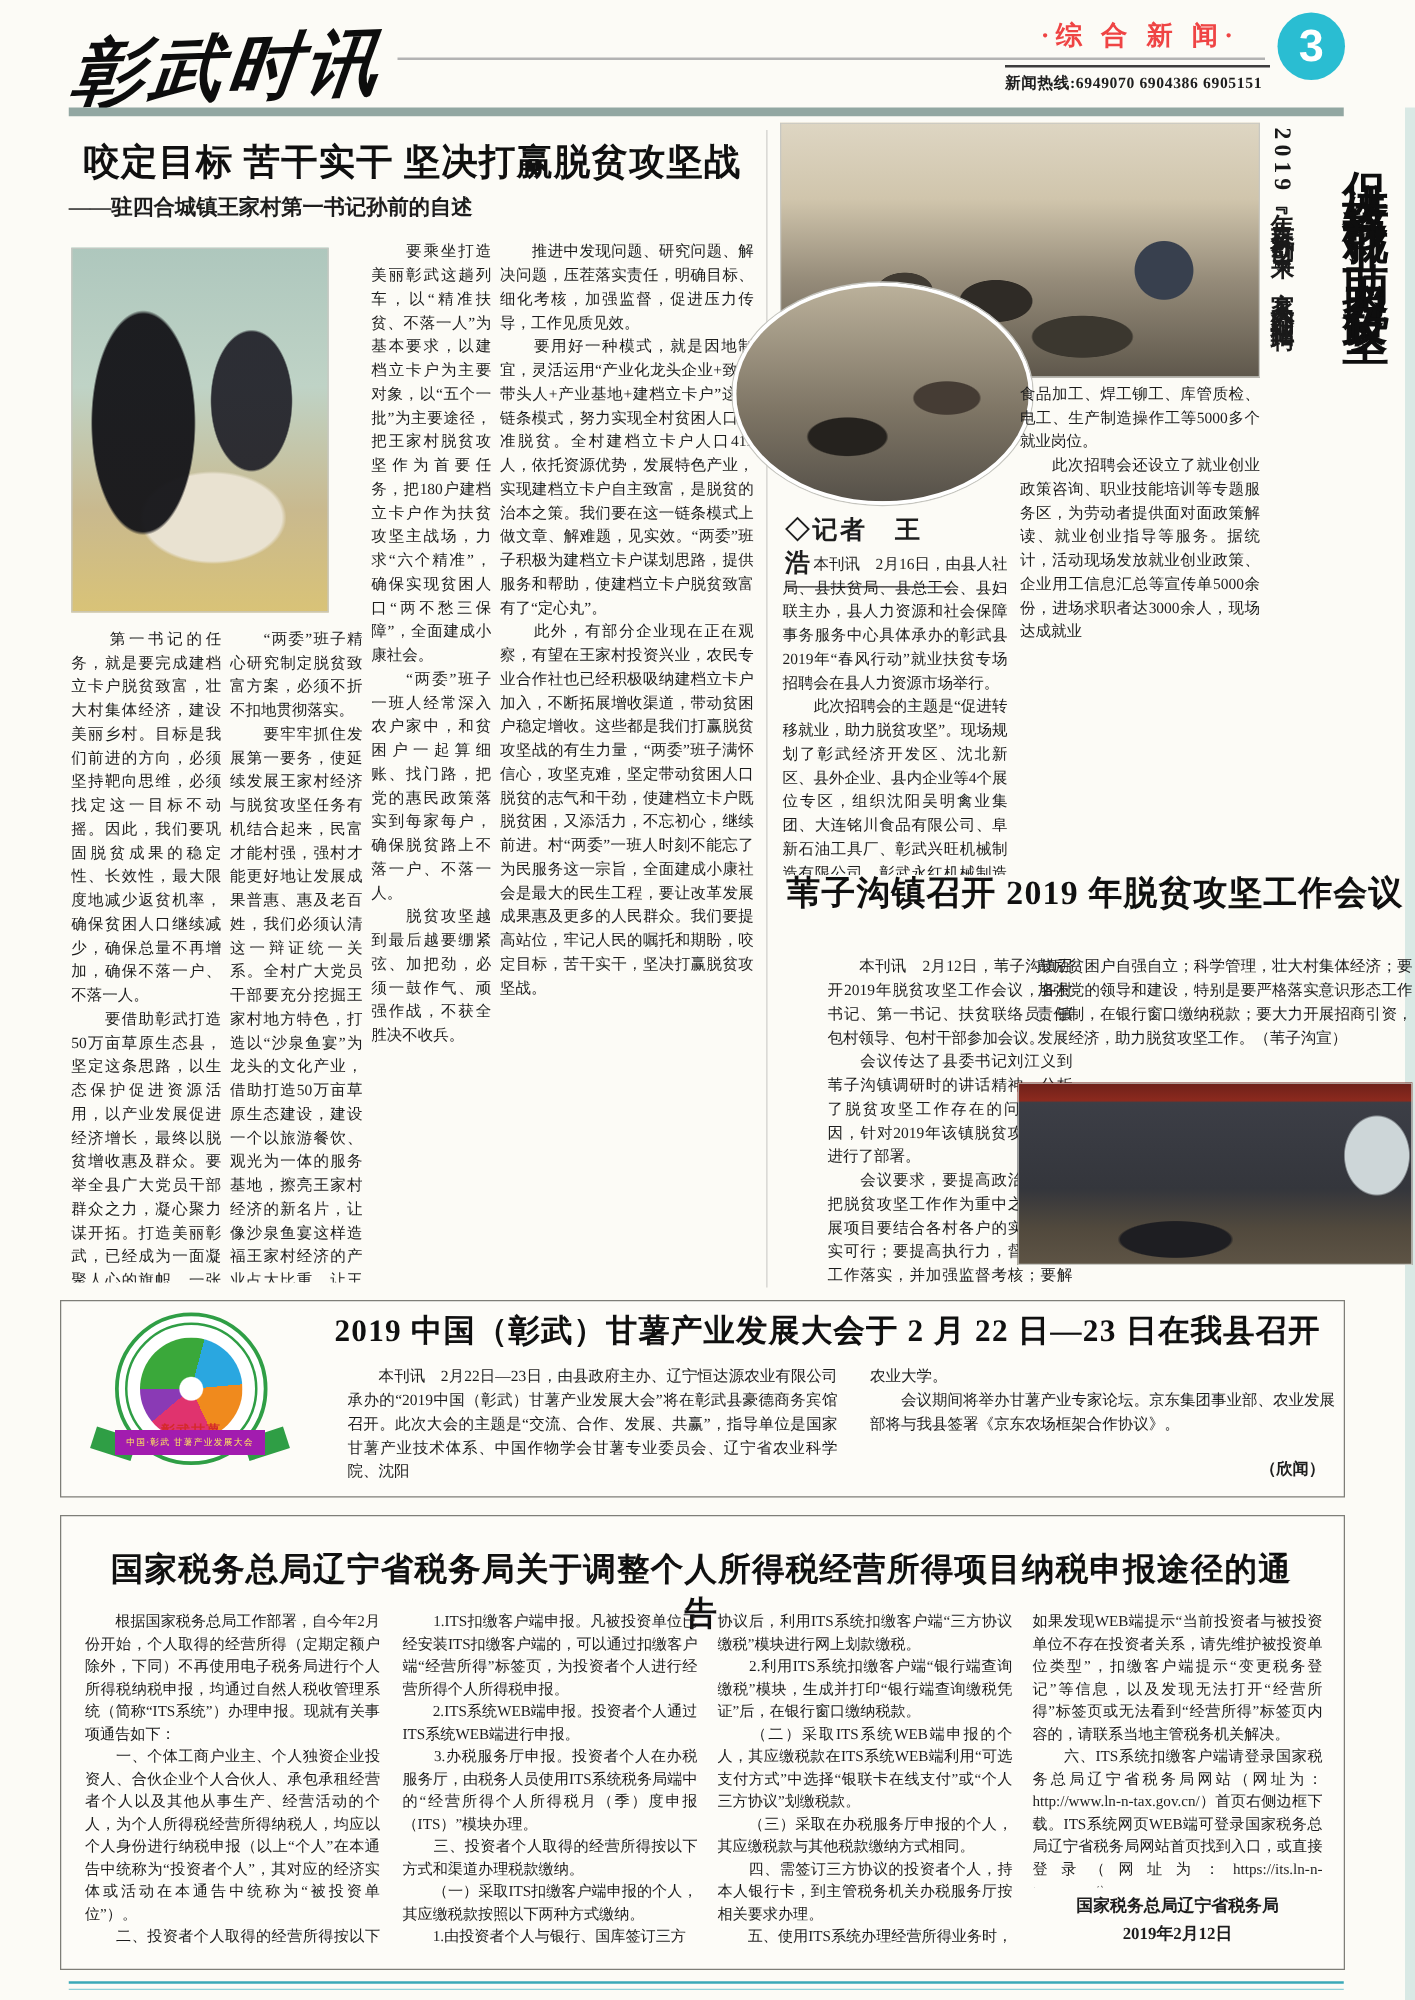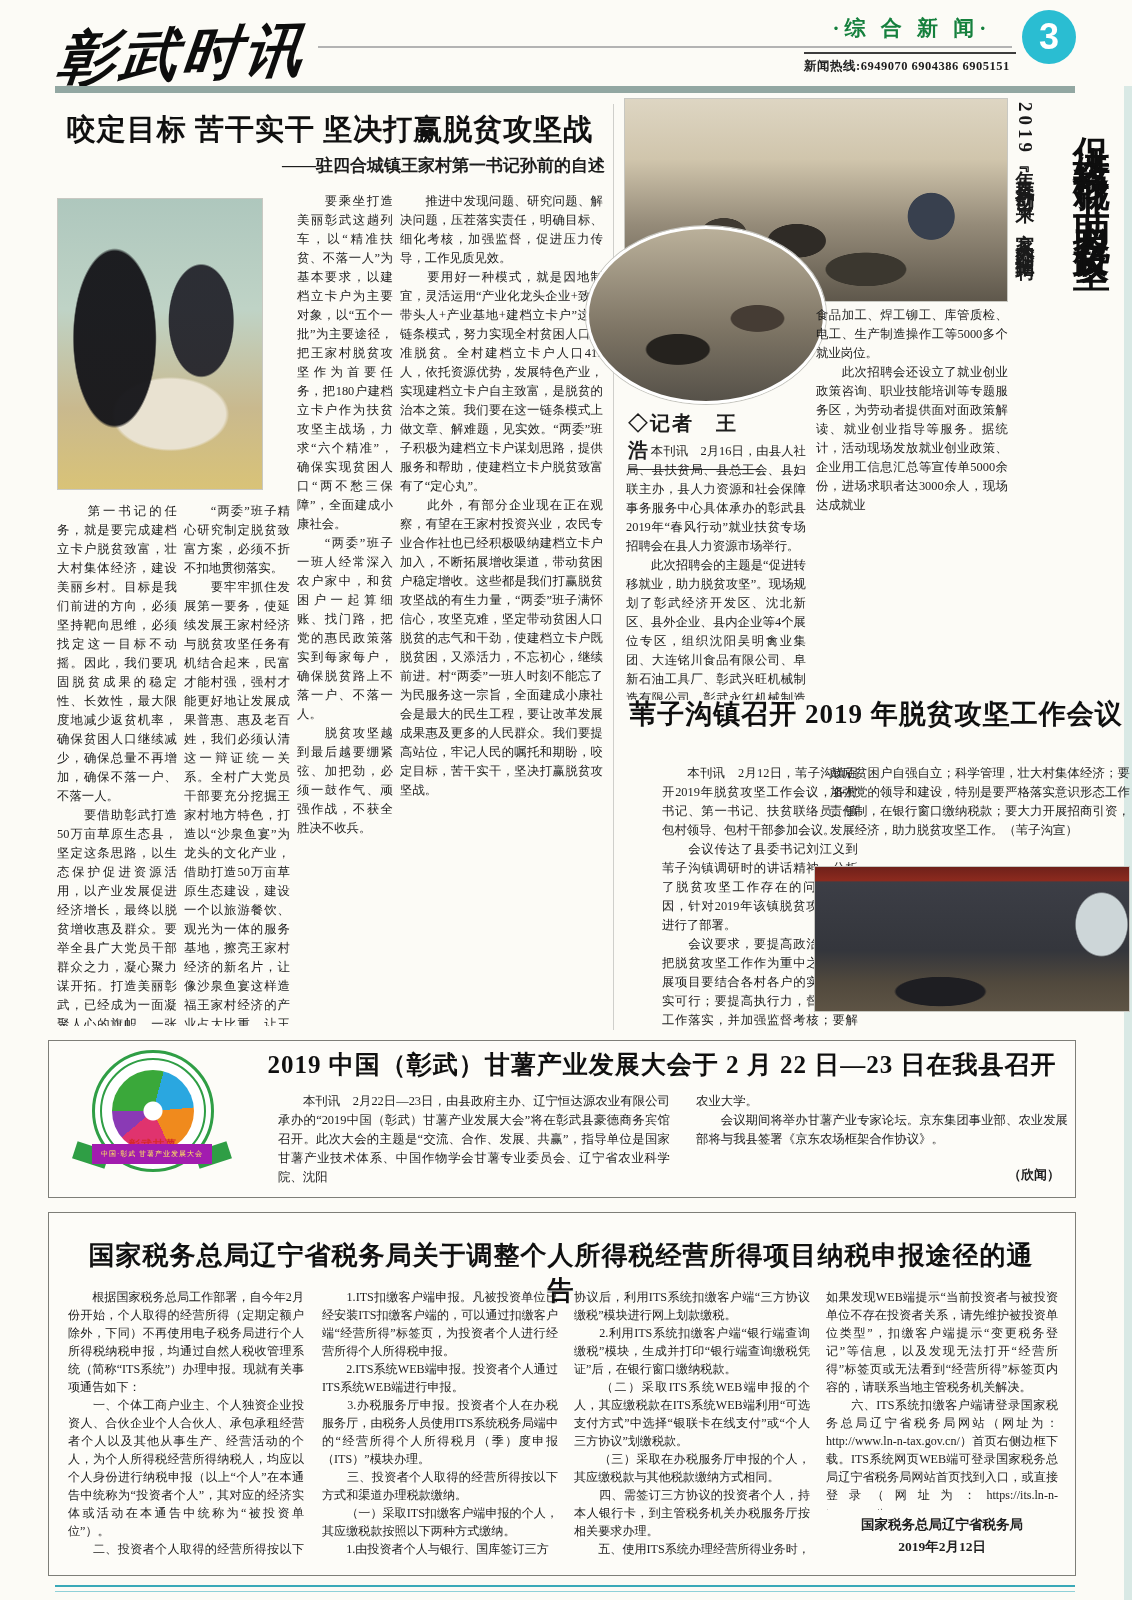--- a/index.html
+++ b/index.html
@@ -2,30 +2,30 @@
 <html><head>
 <meta charset="utf-8">
 <style>
   html,body{margin:0;padding:0;background:#e8e8e4;}
   .page{position:relative;width:1132px;height:1600px;background:#fcfbf6;margin:0 auto;overflow:hidden;
         font-family:"Liberation Serif",serif;color:#1d1d1d;}
   .abs{position:absolute;}
   
   .masthead{font-size:58px;font-weight:bold;font-style:italic;letter-spacing:4px;color:#0d0d0d;
             transform:skewX(-8deg) rotate(-2deg);font-family:"Liberation Serif",serif;}
-  .section-label{font-size:21px;font-weight:bold;color:#15803d;letter-spacing:5px;text-align:center;}
+  .section-label{font-size:21px;font-weight:bold;color:#ef4444;letter-spacing:5px;text-align:center;}
   .hotline{font-size:12.5px;font-weight:bold;border-top:2px solid #3d3d3d;padding-top:4px;letter-spacing:.5px;}
   .pagenum{width:54px;height:54px;border-radius:50%;background:#2abdd2;color:#fff;font-size:36px;font-weight:bold;
            display:flex;align-items:center;justify-content:center;font-family:"Liberation Sans",sans-serif;}
   .rule-thin{background:#b3b3b3;height:2px;}
   .rule-thick{background:#92a7a2;height:7px;}
   
   .headline{font-weight:bold;text-align:center;letter-spacing:1px;color:#101010;}
   .h-lead{font-size:29px;}
-  .h-sub{font-size:17px;font-weight:bold;text-align:right;}
+  .h-sub{font-size:17px;font-weight:bold;text-align:left;}
   .h-mid{font-size:27px;}
   .h-box{font-size:25px;}
   .h-tax{font-size:26px;}
   .body-text{font-size:12.4px;line-height:19px;text-align:justify;white-space:pre-line;overflow:hidden;color:#1c1c1c;}
   .body-sm{font-size:12.1px;line-height:18px;}
   .byline{font-size:20px;font-weight:bold;border-bottom:1px solid #2a2a2a;padding-bottom:5px;letter-spacing:2px;}
   .credit{font-size:13px;font-weight:bold;text-align:right;}
   .vert{writing-mode:vertical-rl;}
   .v-main{font-size:37px;font-weight:bold;letter-spacing:9px;color:#0e0e0e;}
   .v-kicker{font-size:19px;font-weight:bold;letter-spacing:4px;color:#1a1a1a;}

